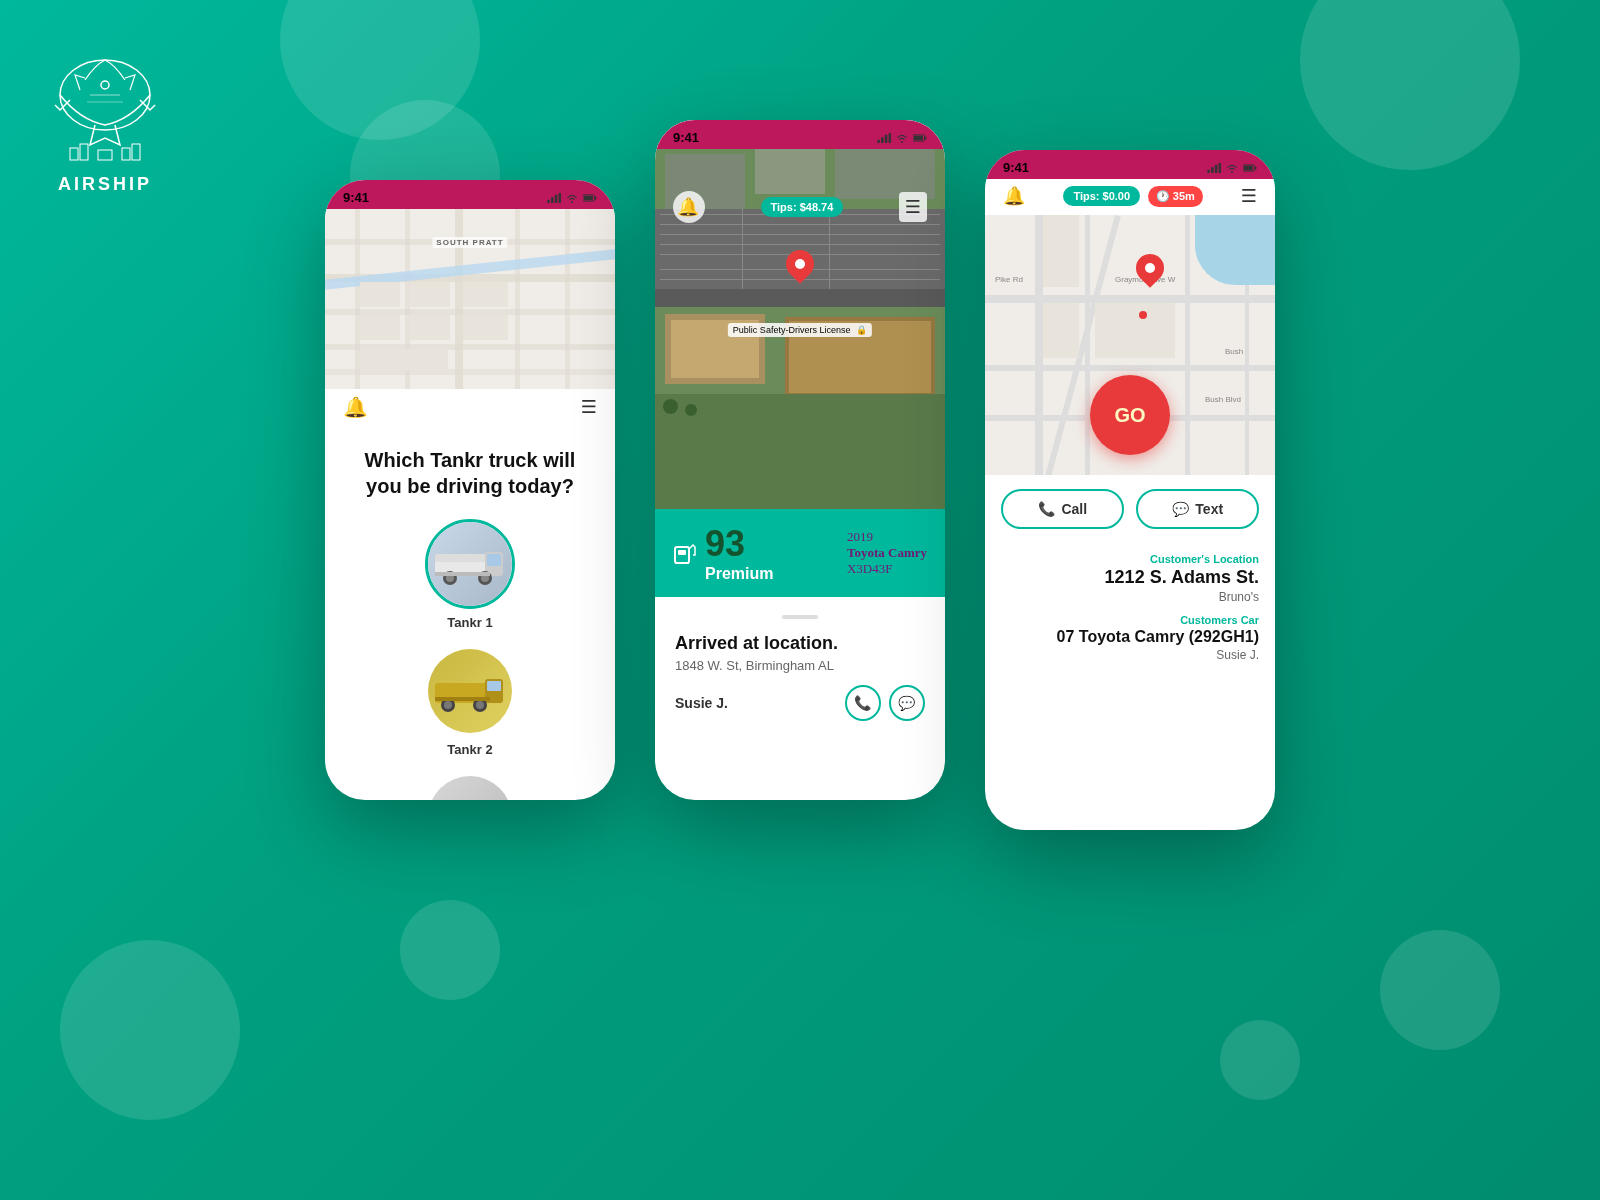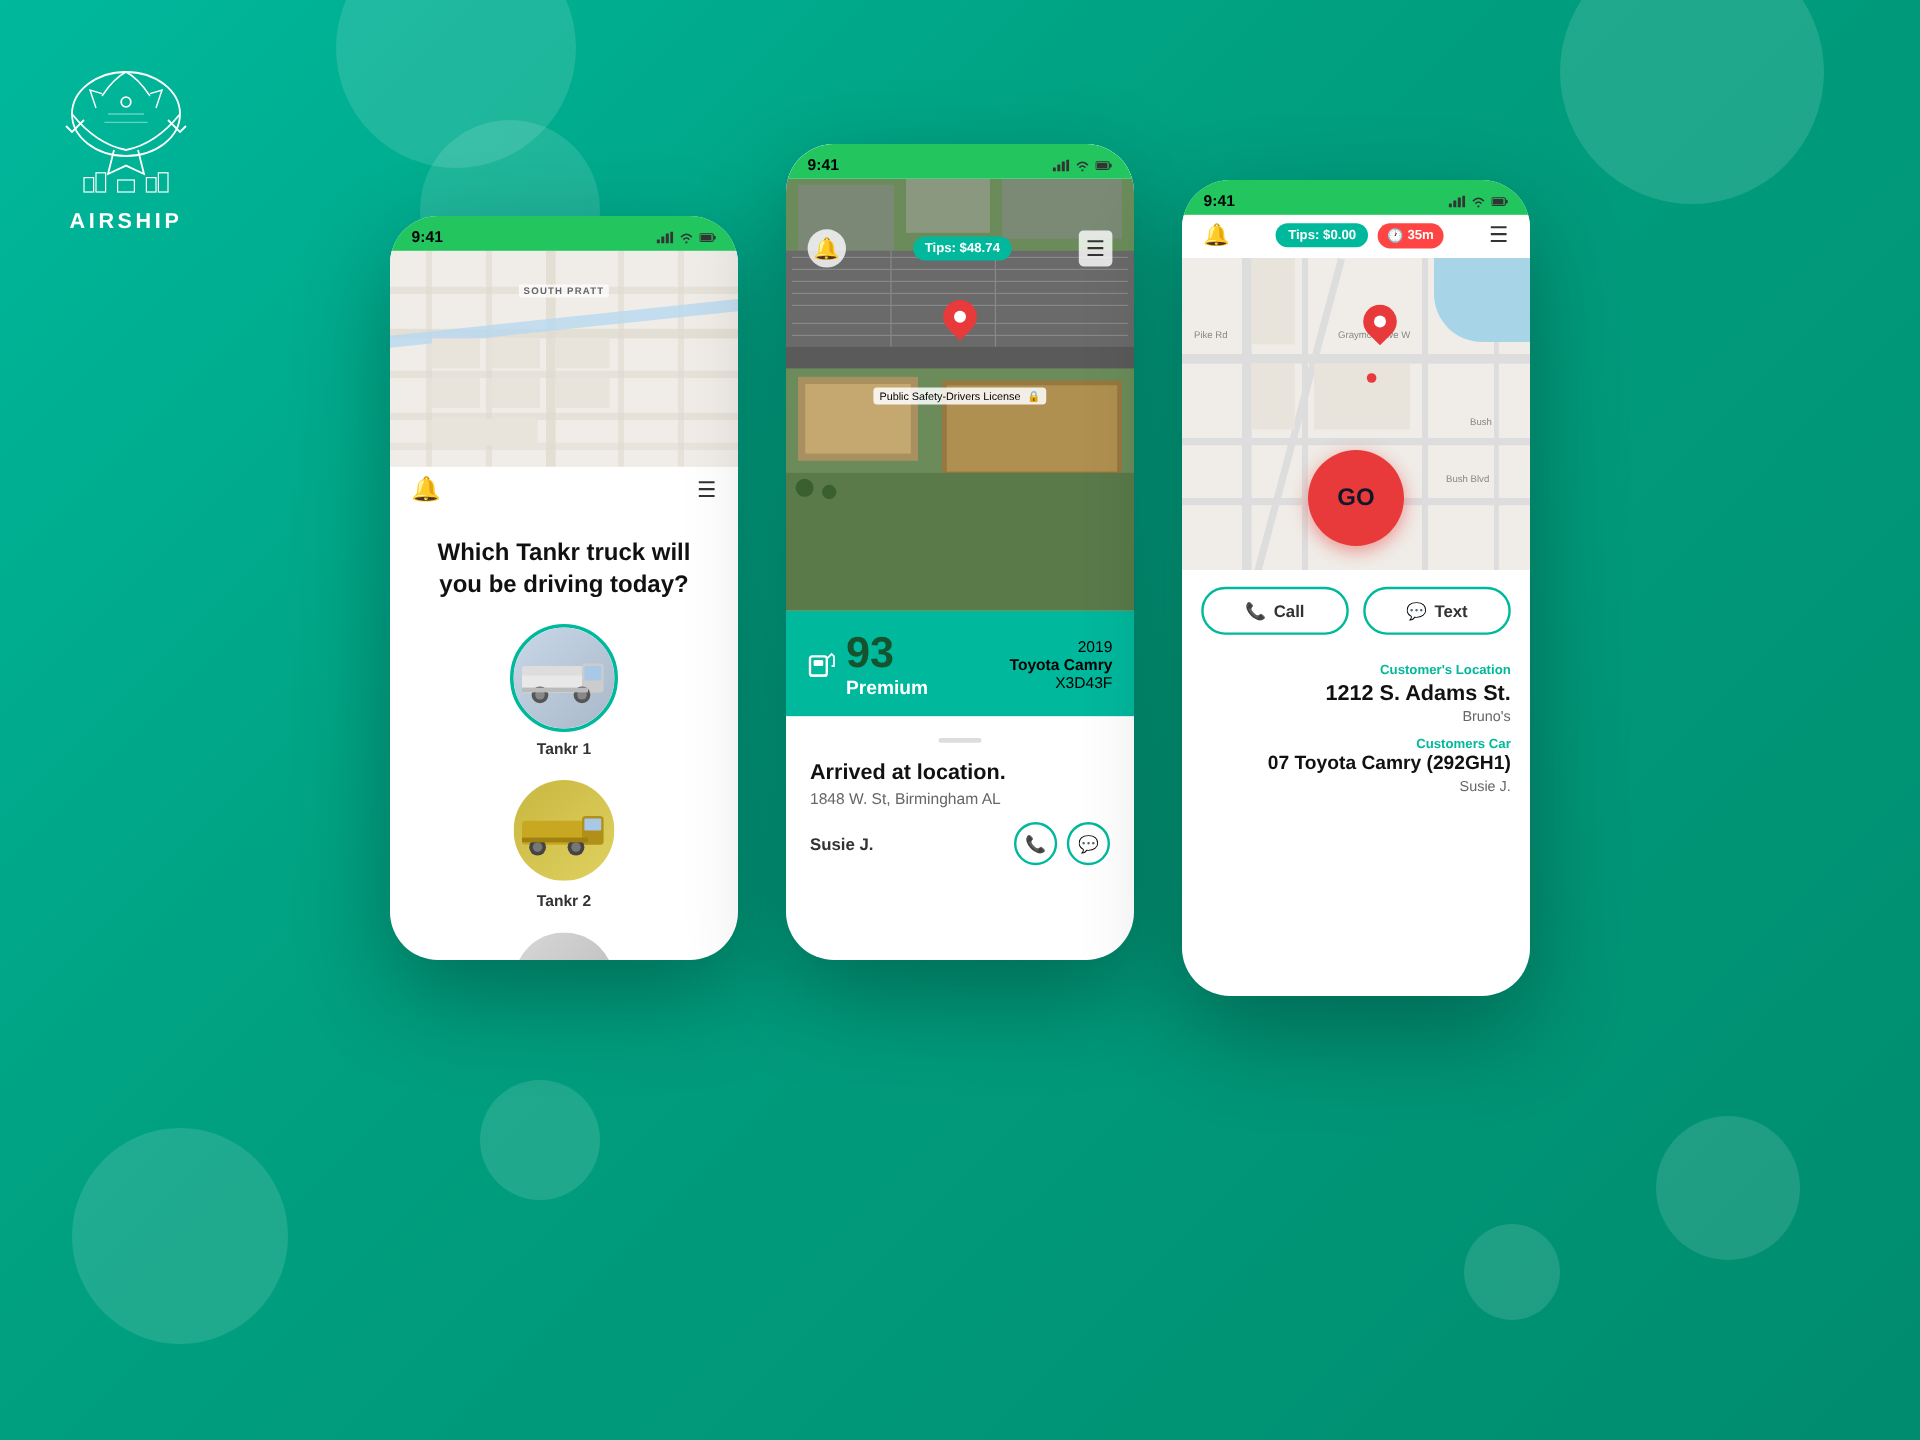--- a/index.html
+++ b/index.html
@@ -91,21 +91,21 @@
     }
 
     
     .status-bar {
       display: flex;
       justify-content: space-between;
       align-items: center;
       padding: 10px 18px 4px;
       font-size: 12px;
       font-weight: 600;
-      background: #22c55e;
+      background: #be185d;
       position: relative;
       z-index: 10;
     }
     .status-time { font-size: 13px; font-weight: 700; }
     .status-icons { display: flex; gap: 4px; align-items: center; }
     .status-icons svg { width: 14px; height: 10px; }
 
     
     .nav-bar {
       display: flex;
@@ -251,22 +251,22 @@
       font-size: 36px;
       font-weight: 800;
       color: #14532d;
     }
     .fuel-type {
       font-size: 16px;
       font-weight: 700;
       color: white;
     }
     .fuel-right {
-      text-align: right;
-      color: #000000;
+      color: #701a75;
+      font-family: Liberation Serif, serif;
     }
     .fuel-year { font-size: 13px; }
     .fuel-model { font-size: 13px; font-weight: 700; }
     .fuel-plate { font-size: 13px; }
 
     .map-label {
       position: absolute;
       background: rgba(255,255,255,0.85);
       font-size: 9px;
       padding: 2px 5px;
@@ -356,21 +356,21 @@
 
     .go-btn {
       position: absolute;
       width: 80px;
       height: 80px;
       background: #e83a3a;
       border-radius: 50%;
       display: flex;
       align-items: center;
       justify-content: center;
-      color: #0f172a;
+      color: #fef9c3;
       font-size: 20px;
       font-weight: 900;
       cursor: pointer;
       box-shadow: 0 4px 15px rgba(232,58,58,0.5);
       bottom: 20px;
       left: 50%;
       transform: translateX(-50%);
     }
 
     .phone3-actions {

